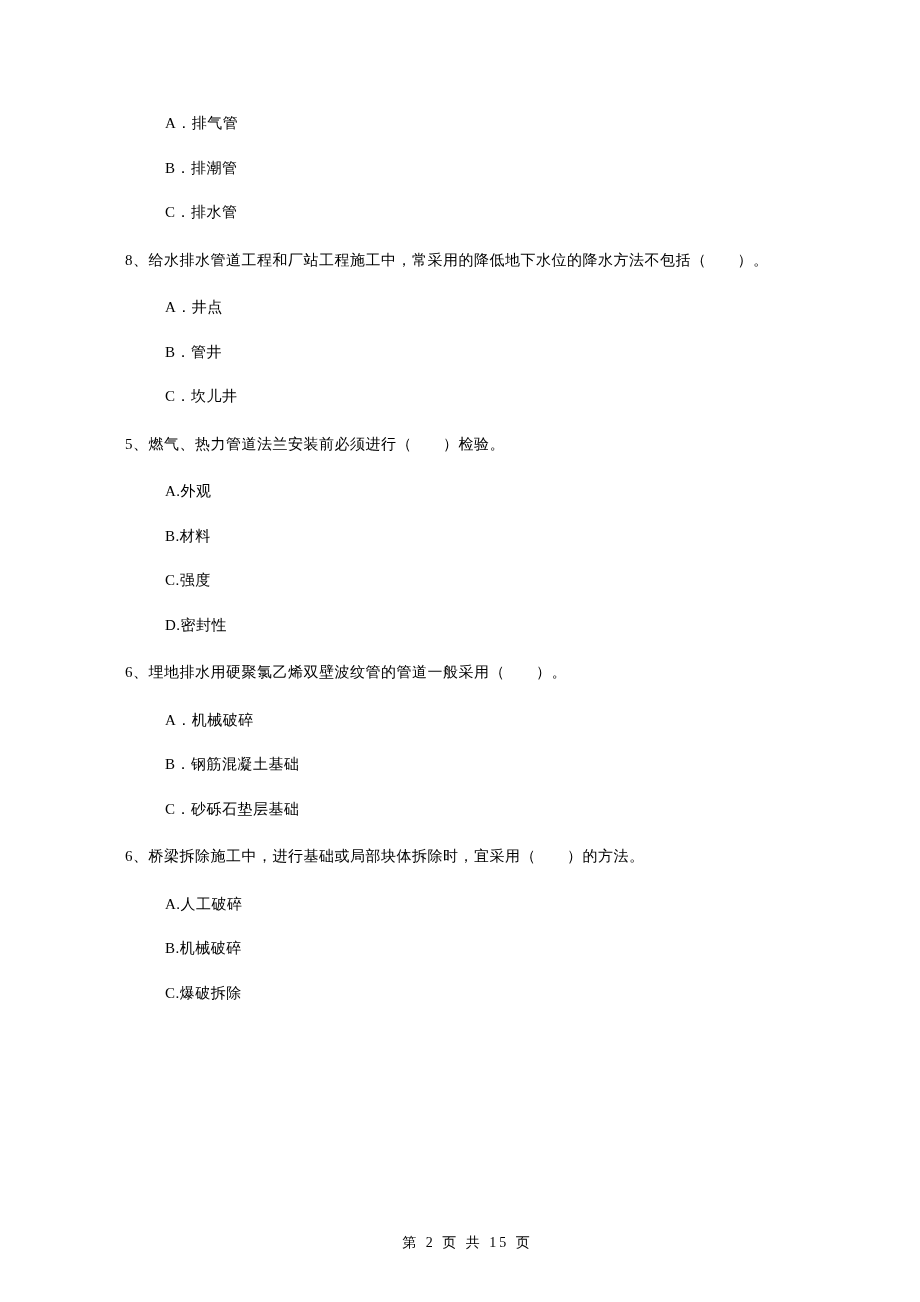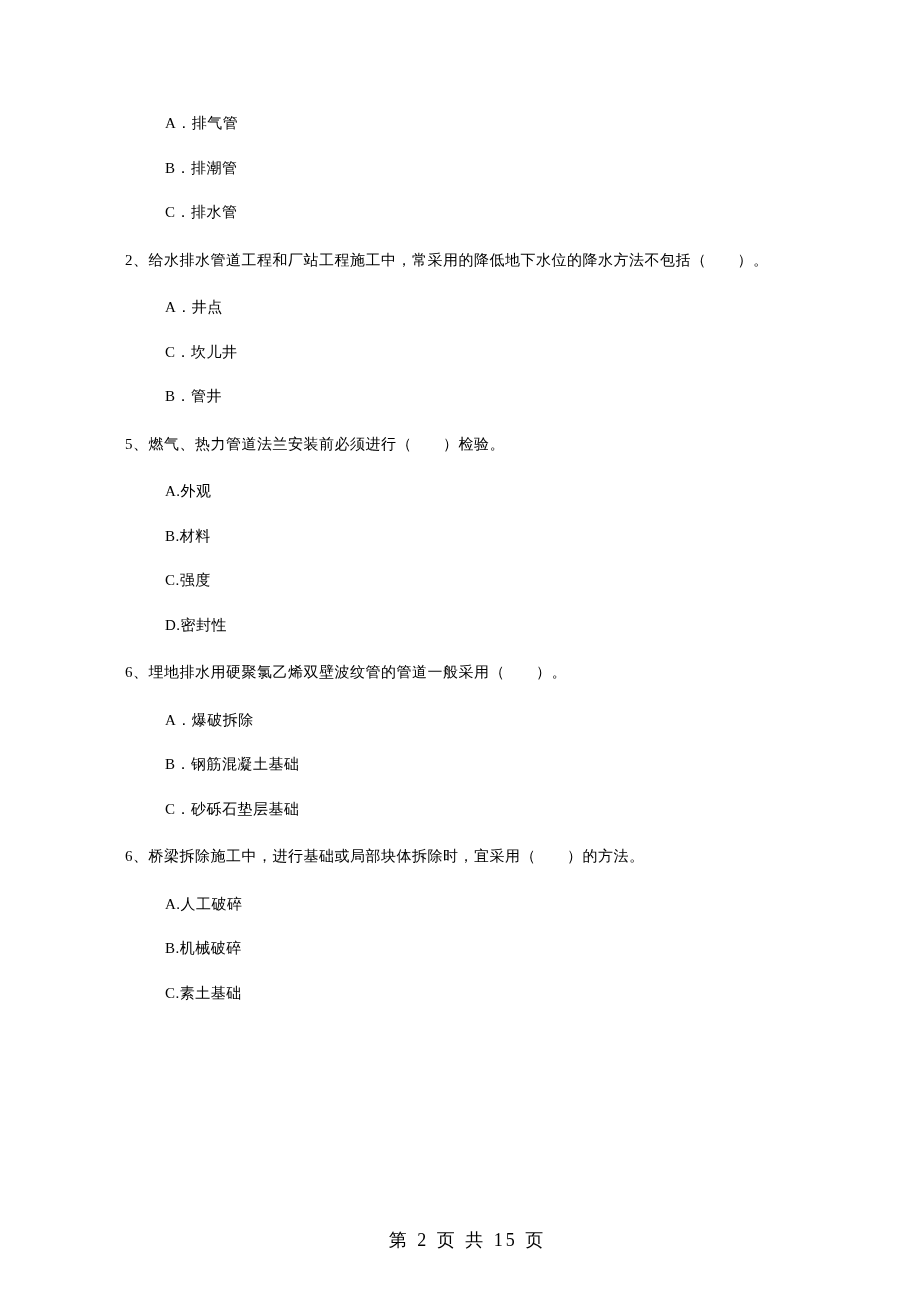--- a/index.html
+++ b/index.html
@@ -30,49 +30,49 @@
       margin-top: 18px;
       letter-spacing: 0.5px;
       line-height: 1.9;
     }
     .footer {
       position: absolute;
       bottom: 50px;
       left: 15px;
       right: 0;
       text-align: center;
-      font-size: 18px;
+      font-size: 14px;
       letter-spacing: 3px;
     }
   </style>
 </head>
 <body>
 
 <div class="page-content">
 
   <div class="option">A．排气管</div>
   <div class="option">B．排潮管</div>
   <div class="option">C．排水管</div>
 
-  <div class="question">2、给水排水管道工程和厂站工程施工中，常采用的降低地下水位的降水方法不包括（　　）。</div>
+  <div class="question">8、给水排水管道工程和厂站工程施工中，常采用的降低地下水位的降水方法不包括（　　）。</div>
   <div class="option">A．井点</div>
+  <div class="option">B．管井</div>
   <div class="option">C．坎儿井</div>
-  <div class="option">B．管井</div>
 
   <div class="question">5、燃气、热力管道法兰安装前必须进行（　　）检验。</div>
   <div class="option">A.外观</div>
   <div class="option">B.材料</div>
   <div class="option">C.强度</div>
   <div class="option">D.密封性</div>
 
   <div class="question">6、埋地排水用硬聚氯乙烯双壁波纹管的管道一般采用（　　）。</div>
-  <div class="option">A．爆破拆除</div>
+  <div class="option">A．机械破碎</div>
   <div class="option">B．钢筋混凝土基础</div>
   <div class="option">C．砂砾石垫层基础</div>
 
   <div class="question">6、桥梁拆除施工中，进行基础或局部块体拆除时，宜采用（　　）的方法。</div>
   <div class="option">A.人工破碎</div>
   <div class="option">B.机械破碎</div>
-  <div class="option">C.素土基础</div>
+  <div class="option">C.爆破拆除</div>
 
 </div>
 
 <div class="footer">第 2 页 共 15 页</div>
 
 </body></html>

